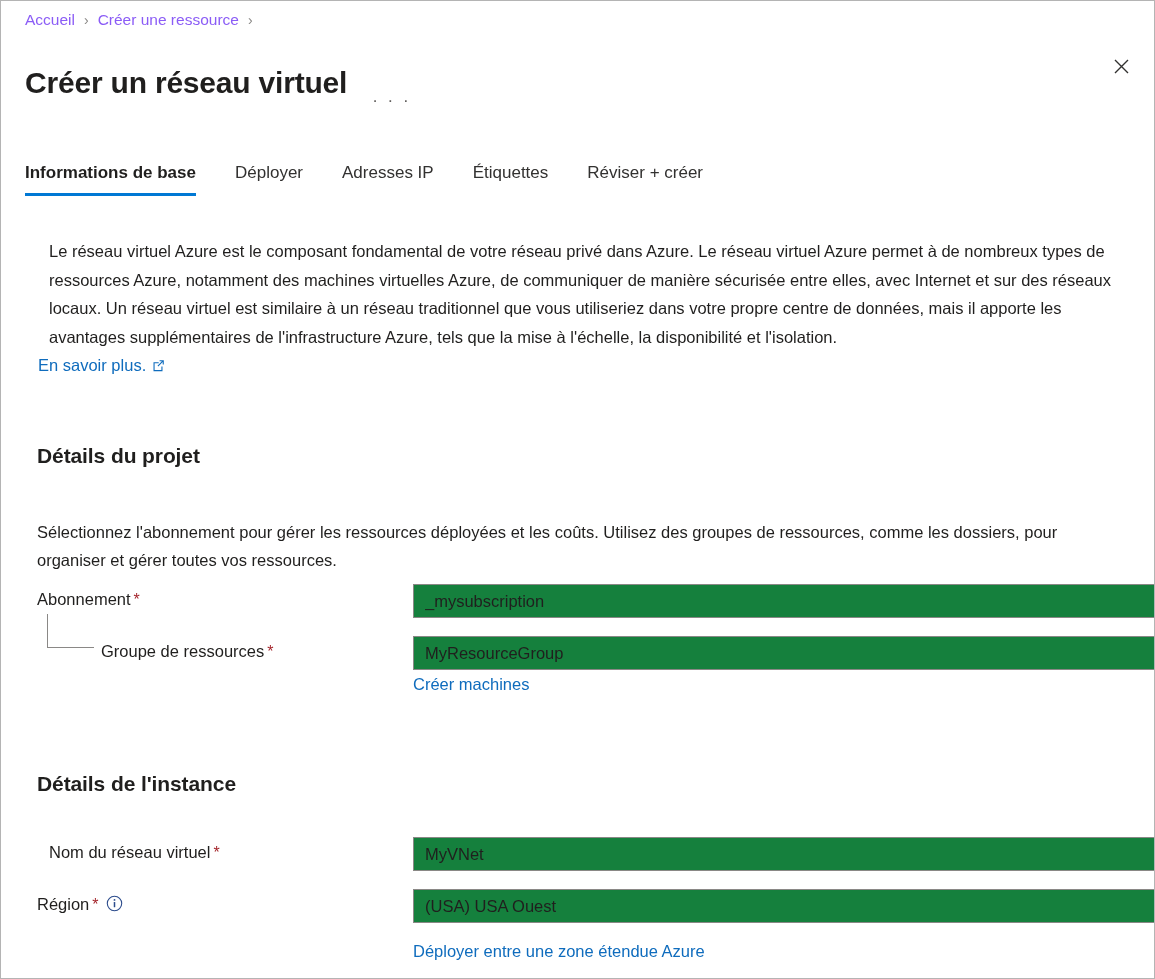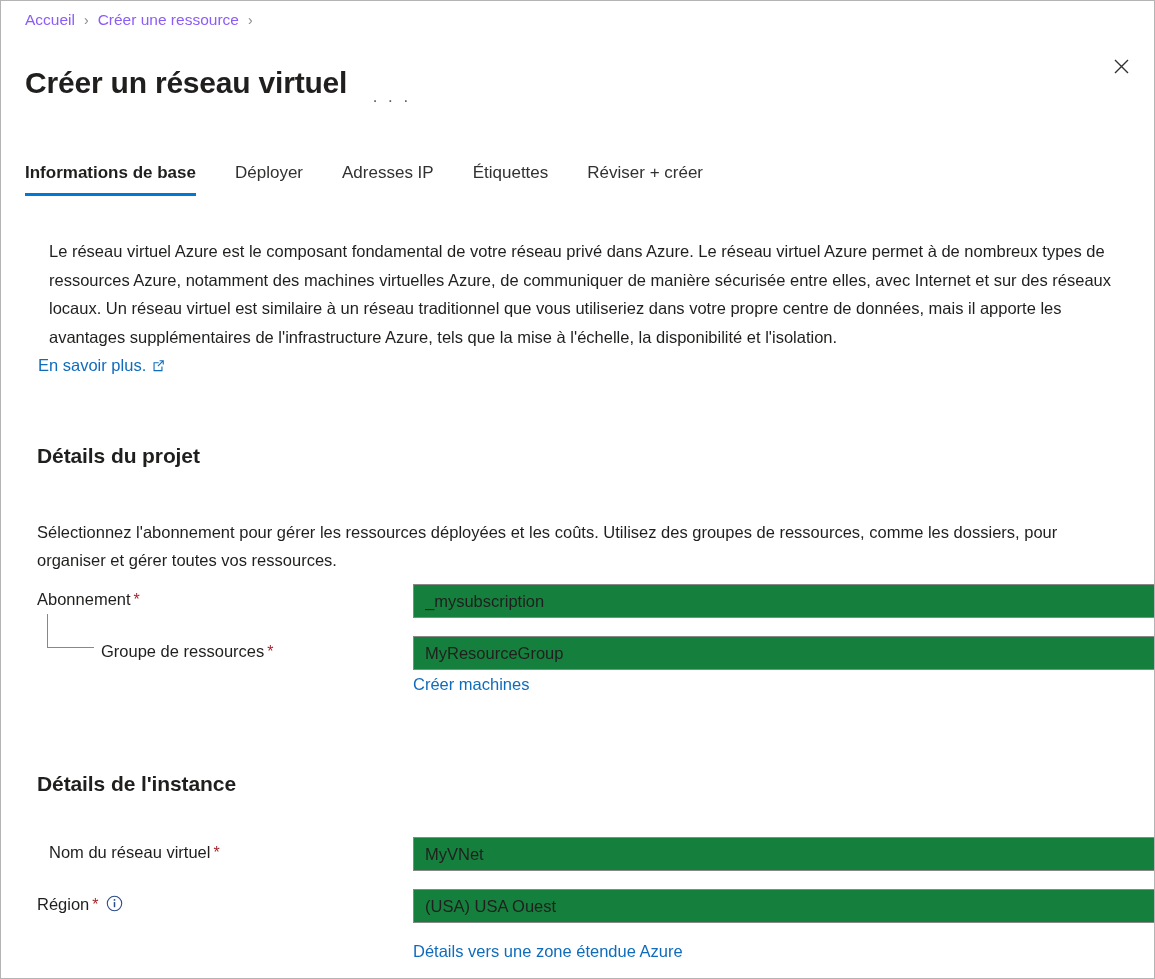--- a/index.html
+++ b/index.html
@@ -326,15 +326,15 @@
     </div>
     <div class="control">
       <span class="val">(USA) USA Ouest</span>
       <span class="chev">
         <svg width="15" height="9" viewBox="0 0 15 9" aria-hidden="true">
             <path d="M1 1 L7.5 7.5 L14 1" stroke="#0f6cbd" stroke-width="1.6" fill="none" stroke-linecap="round" stroke-linejoin="round"></path>
           </svg>
       </span>
     </div>
   </div>
-  <div class="sub-link" style="top:941px;">Détails vers une zone étendue Azure</div>
+  <div class="sub-link" style="top:941px;">Déployer entre une zone étendue Azure</div>
 
 </div>
 
 </body></html>

